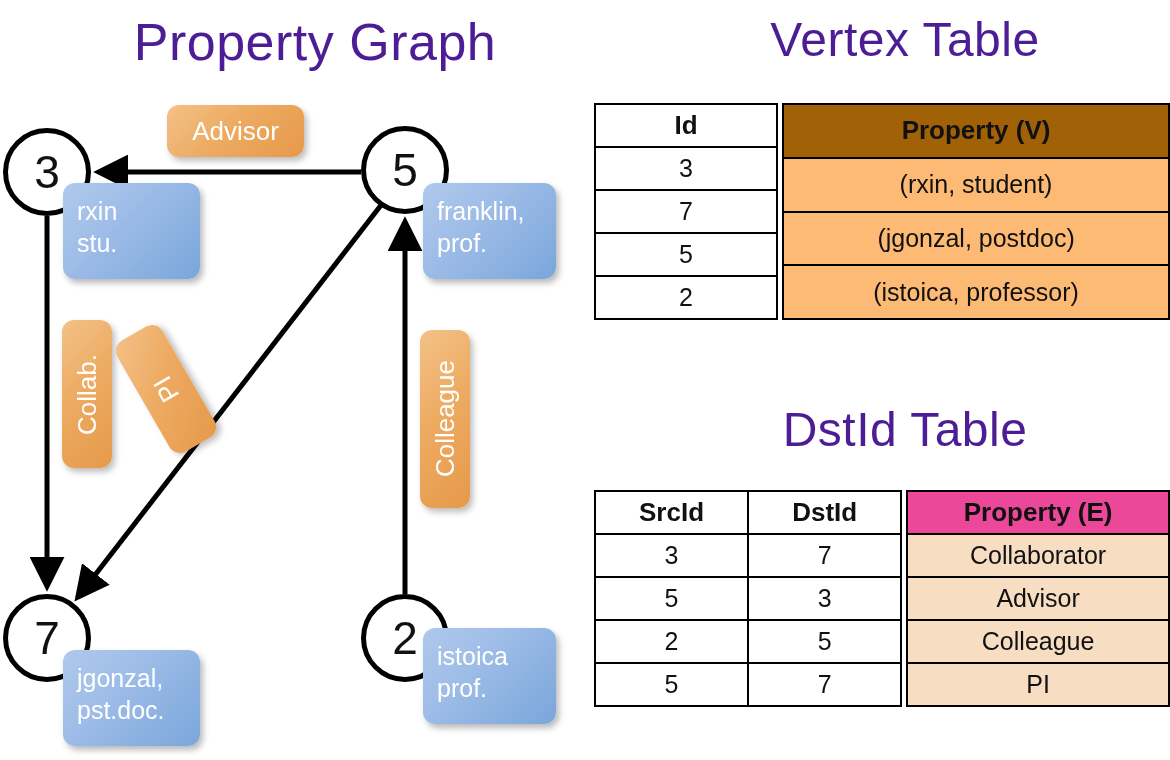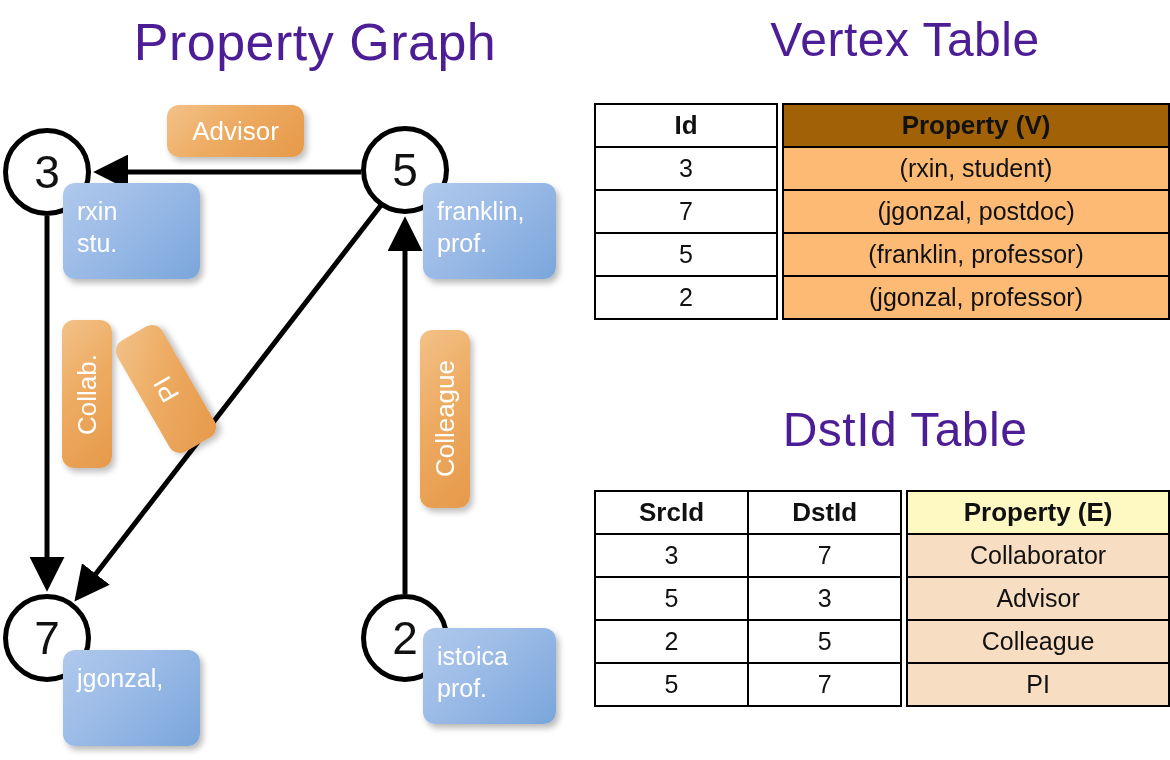--- a/index.html
+++ b/index.html
@@ -172,21 +172,21 @@
     color: #111;
     padding: 0 6px;
     box-sizing: border-box;
   }
   .tblblock th { font-weight: bold; font-size: 26px; }
 
   .col-id     { width: 184px; }
   .col-propv  { width: 390px; background: #a16207; }
   .col-src    { width: 155px; margin-top: 45px; }
   .col-dst    { width: 155px; }
-  .col-prope  { width: 265px; background: #fef9c3; }
+  .col-prope  { width: 265px; background: #ec4899; }
 
   .cell-propv { background: #fdba74; }
   .cell-prope { background: #f7ddc2; }
 </style>
 </head>
 <body>
 
 <div class="title" id="title-property-graph">Property Graph</div>
 
 <div class="title" id="title-vertex-table">Vertex Table</div>
@@ -219,20 +219,21 @@
   <div class="prop-box" id="prop-3">
     <div>rxin</div>
     <div>stu.</div>
   </div>
   <div class="prop-box" id="prop-5">
     <div>franklin,</div>
     <div>prof.</div>
   </div>
   <div class="prop-box" id="prop-7">
     <div>jgonzal,</div>
+    <div>pst.doc.</div>
   </div>
   <div class="prop-box" id="prop-2">
     <div>istoica</div>
     <div>prof.</div>
   </div>
 
   <div class="edge-label" id="label-advisor">
     <span>Advisor</span>
   </div>
   <div class="edge-label" id="label-collab">
@@ -272,24 +273,21 @@
         <tr>
       <th class="col-propv">Property (V)</th>
     </tr>
     <tr>
       <td class="col-propv cell-propv">(rxin, student)</td>
     </tr>
     <tr>
       <td class="col-propv cell-propv">(jgonzal, postdoc)</td>
     </tr>
     <tr>
-      <td class="col-propv cell-propv">(franklin, professor)</td>
-    </tr>
-    <tr>
-      <td class="col-propv cell-propv">(jgonzal, professor)</td>
+      <td class="col-propv cell-propv">(istoica, professor)</td>
     </tr>
   </tbody>
     </table>
 </div>
 
 <div id="edge-table-wrap">
   <table class="tblblock">
     <tbody>
         <tr>
       <th class="col-src">SrcId</th>

